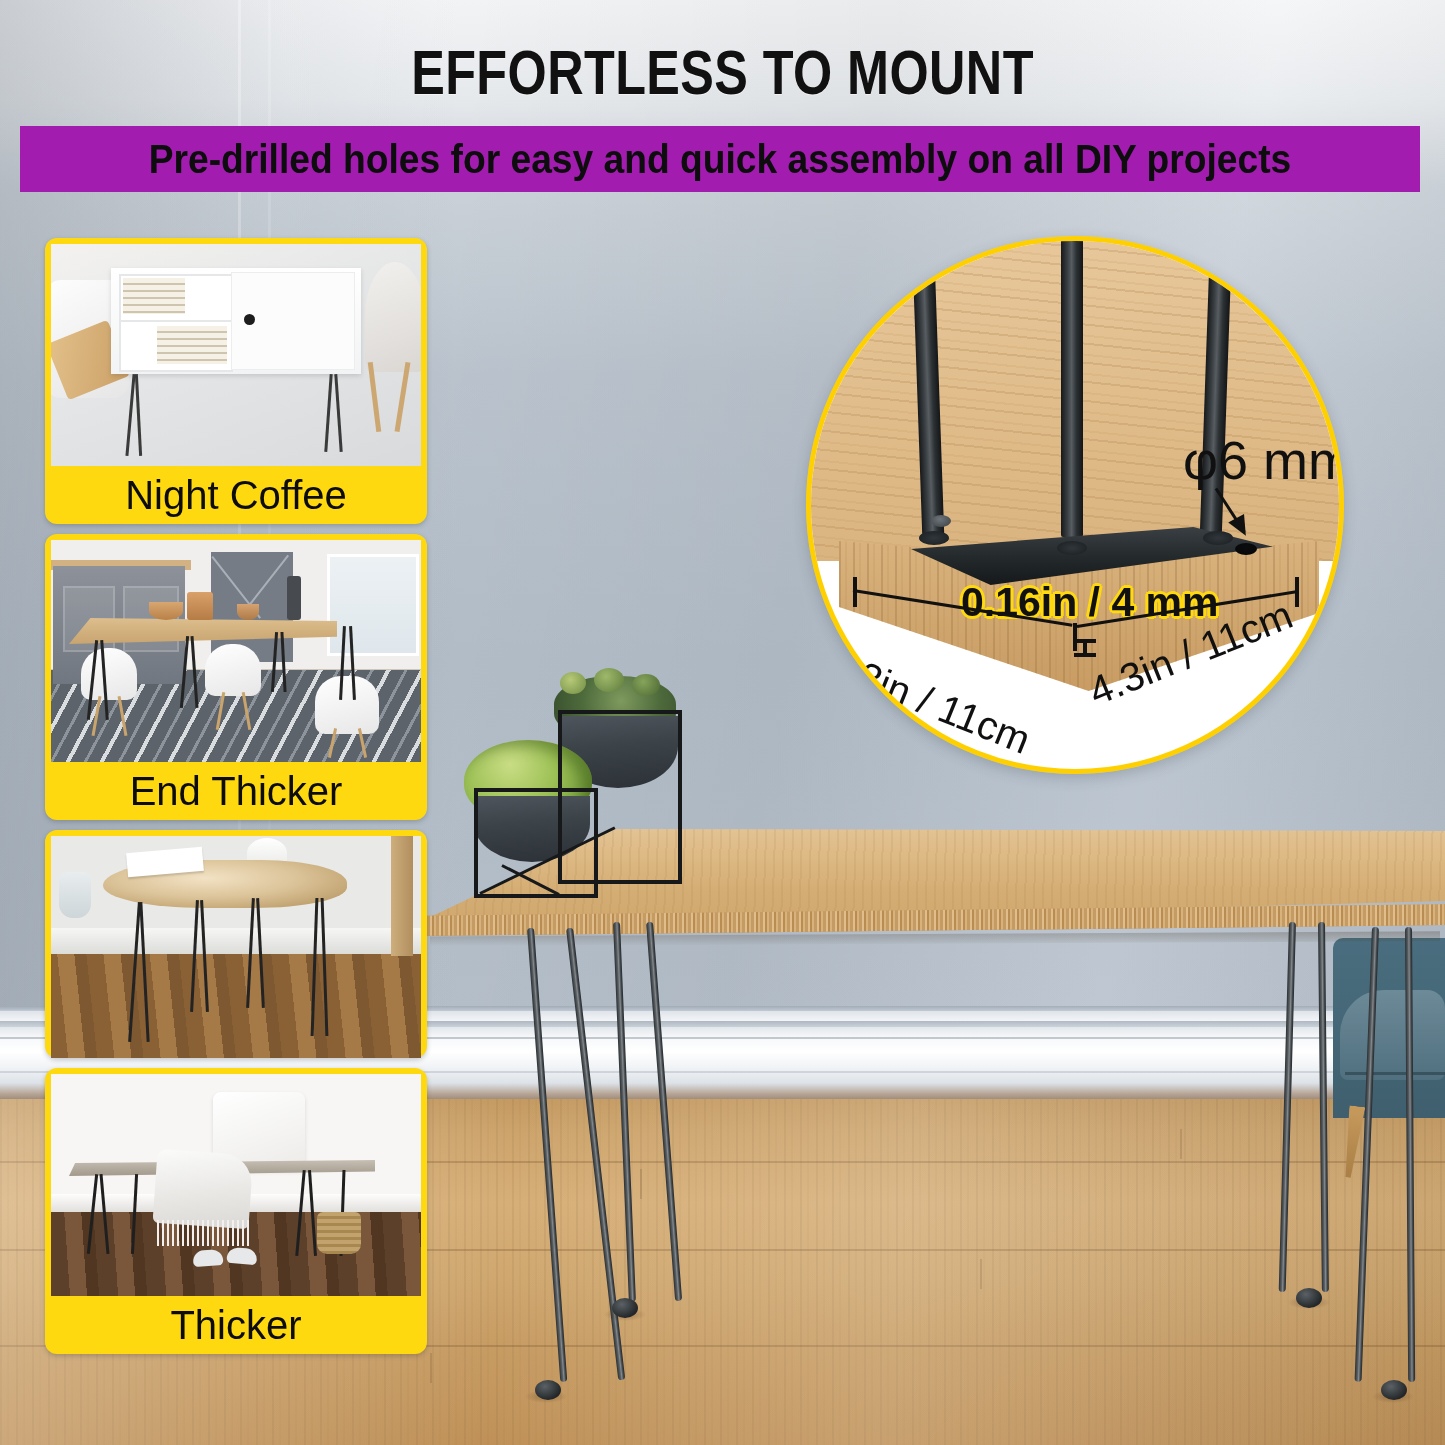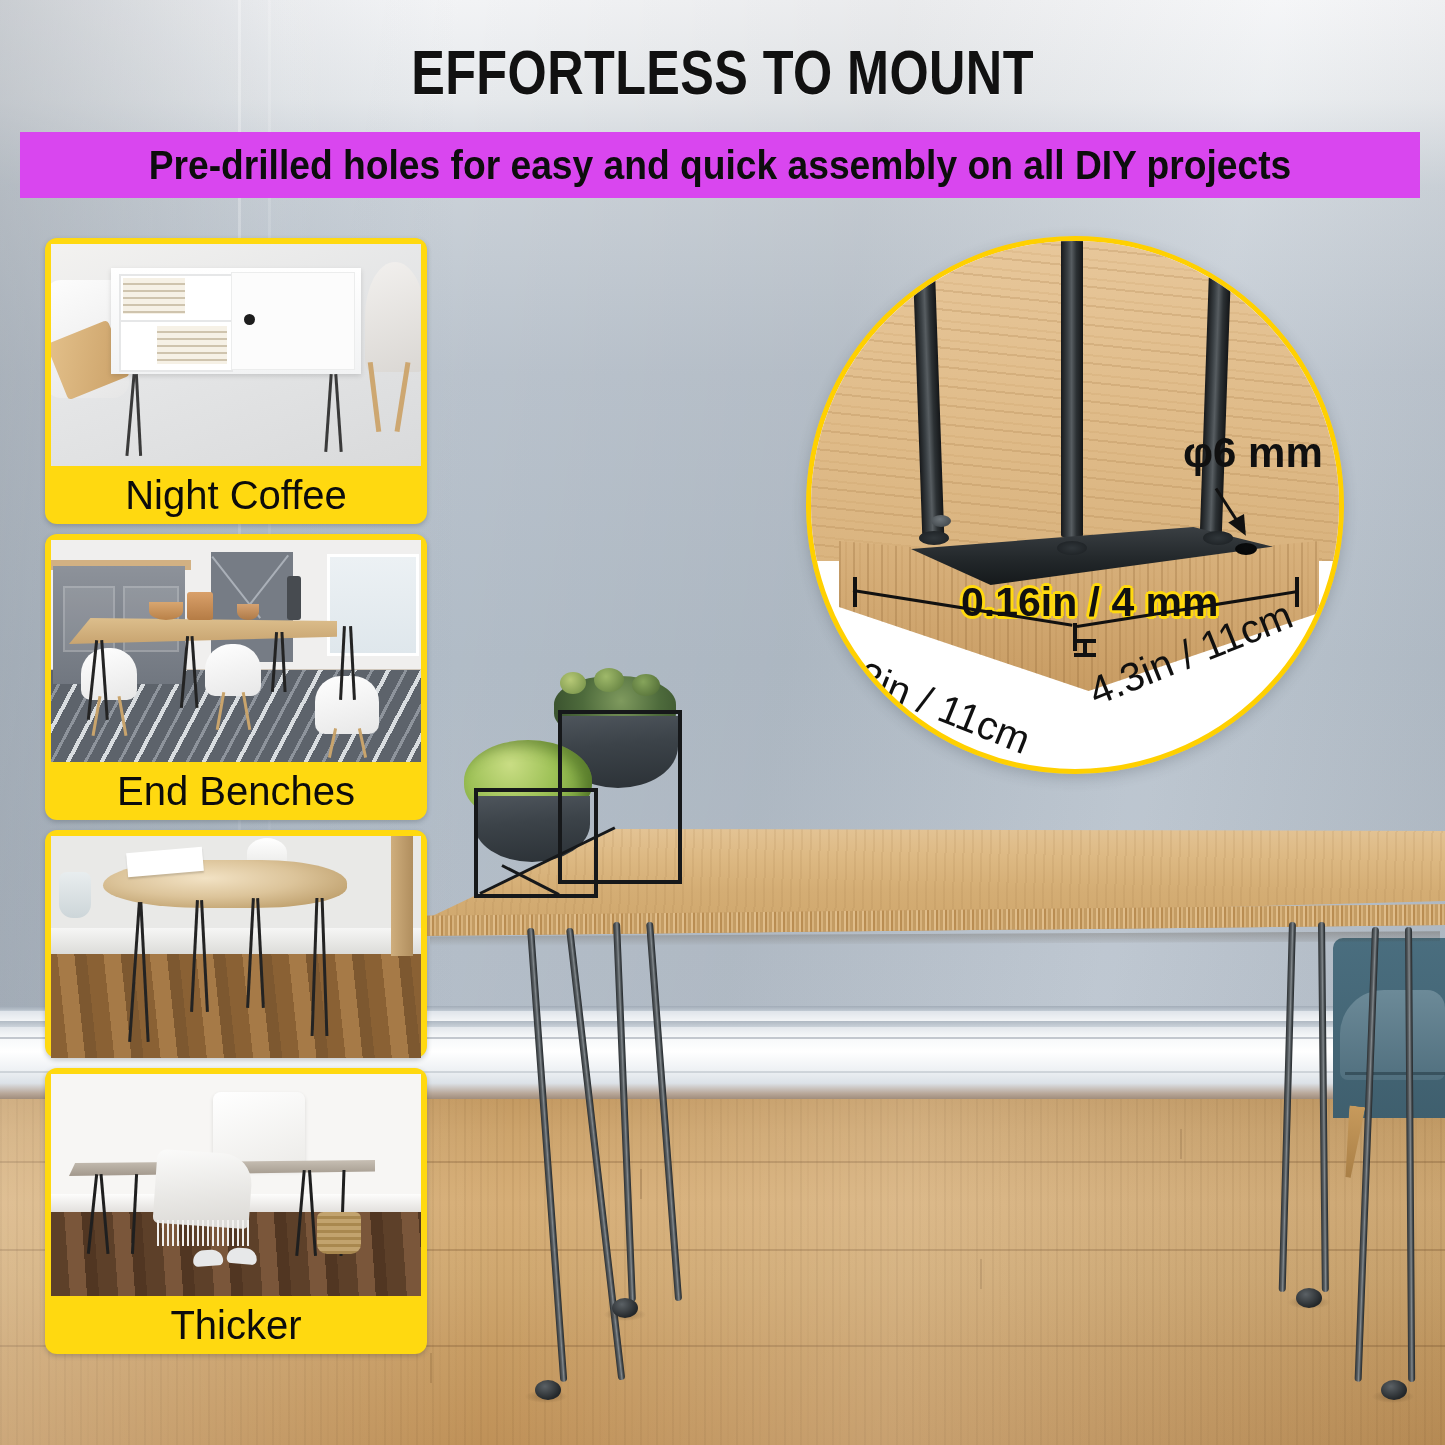--- a/index.html
+++ b/index.html
@@ -101,21 +101,21 @@
 
   
   .title{
     position:absolute;left:0;top:36px;width:1445px;text-align:center;
     font-family:"Liberation Sans Narrow","Liberation Sans",sans-serif;
     font-weight:700;font-size:63px;letter-spacing:.5px;color:#111;
     transform:scaleX(.80);transform-origin:50% 50%;
     text-shadow:0 1px 0 rgba(255,255,255,.5);
   }
   .subbar{
-    position:absolute;left:20px;top:132px;width:1400px;height:66px;background:#d946ef;
+    position:absolute;left:20px;top:126px;width:1400px;height:66px;background:#a21caf;
   }
   .subbar span{
     display:block;width:100%;text-align:center;line-height:66px;
     font-family:"Liberation Sans Narrow","Liberation Sans",sans-serif;
     font-weight:700;font-size:40px;color:#0d0d0d;
     transform:scaleX(.93);transform-origin:50% 50%;white-space:nowrap;
   }
 
   
   .cards{position:absolute;left:45px;top:238px;width:382px;}
@@ -396,21 +396,21 @@
         <div class="c2-bowl" style="left:236px;top:36px;width:14px;height:44px;border-radius:3px;background:#474b50;"></div>
         <div class="c2-hair" style="left:40px;top:100px;height:80px;transform:rotate(6deg);"></div>
         <div class="c2-hair" style="left:52px;top:100px;height:80px;transform:rotate(-4deg);"></div>
         <div class="c2-hair" style="left:132px;top:96px;height:72px;transform:rotate(5deg);"></div>
         <div class="c2-hair" style="left:142px;top:96px;height:72px;transform:rotate(-4deg);"></div>
         <div class="c2-hair" style="left:222px;top:92px;height:60px;transform:rotate(4deg);"></div>
         <div class="c2-hair" style="left:231px;top:92px;height:60px;transform:rotate(-3deg);"></div>
         <div class="c2-hair" style="left:290px;top:86px;height:74px;transform:rotate(3deg);"></div>
         <div class="c2-hair" style="left:300px;top:86px;height:74px;transform:rotate(-3deg);"></div>
       </div>
-      <div class="card-label">End Benches</div>
+      <div class="card-label">End Thicker</div>
     </div>
 
     <div class="card">
       <div class="card-photo">
         <div class="c3-bg"></div>
         <div class="c3-floor"></div>
         <div class="c3-wallbase"></div>
         <div class="c3-door"></div>
         <div class="c3-jar"></div>
         <div class="c3-lamp"></div>
@@ -459,21 +459,21 @@
     <div class="co-rod" style="left:250px;top:-14px;height:310px;"></div>
     <div class="co-rod" style="left:394px;top:-6px;height:302px;transform:rotate(2deg);"></div>
 
     <div class="co-plate"></div>
     <div class="co-weld" style="left:108px;top:290px;"></div>
     <div class="co-weld" style="left:246px;top:300px;"></div>
     <div class="co-weld" style="left:392px;top:290px;"></div>
     <div class="co-screw" style="left:120px;top:274px;"></div>
     <div class="co-hole" style="left:424px;top:302px;"></div>
 
-    <div class="dim" style="left:372px;top:188px;font-size:42px;font-weight:bold;">φ6 mm</div>
+    <div class="dim" style="left:372px;top:188px;font-size:54px;">φ6 mm</div>
     <div class="arrow-line" style="left:405px;top:246px;width:52px;transform:rotate(57deg);"></div>
     <div class="arrow-head" style="left:421px;top:276px;transform:rotate(-29deg);"></div>
 
     <div class="dim dim-out" style="left:150px;top:338px;font-size:41px;">0.16in / 4 mm</div>
     <div class="tick" style="left:263px;top:398px;width:22px;height:4px;"></div>
     <div class="tick" style="left:272px;top:398px;width:4px;height:18px;"></div>
     <div class="tick" style="left:263px;top:412px;width:22px;height:4px;"></div>
 
     <div class="tick" style="left:42px;top:336px;width:4px;height:30px;"></div>
     <div class="tick" style="left:42px;top:348px;width:222px;height:3px;transform:rotate(9deg);transform-origin:0 50%;"></div>

